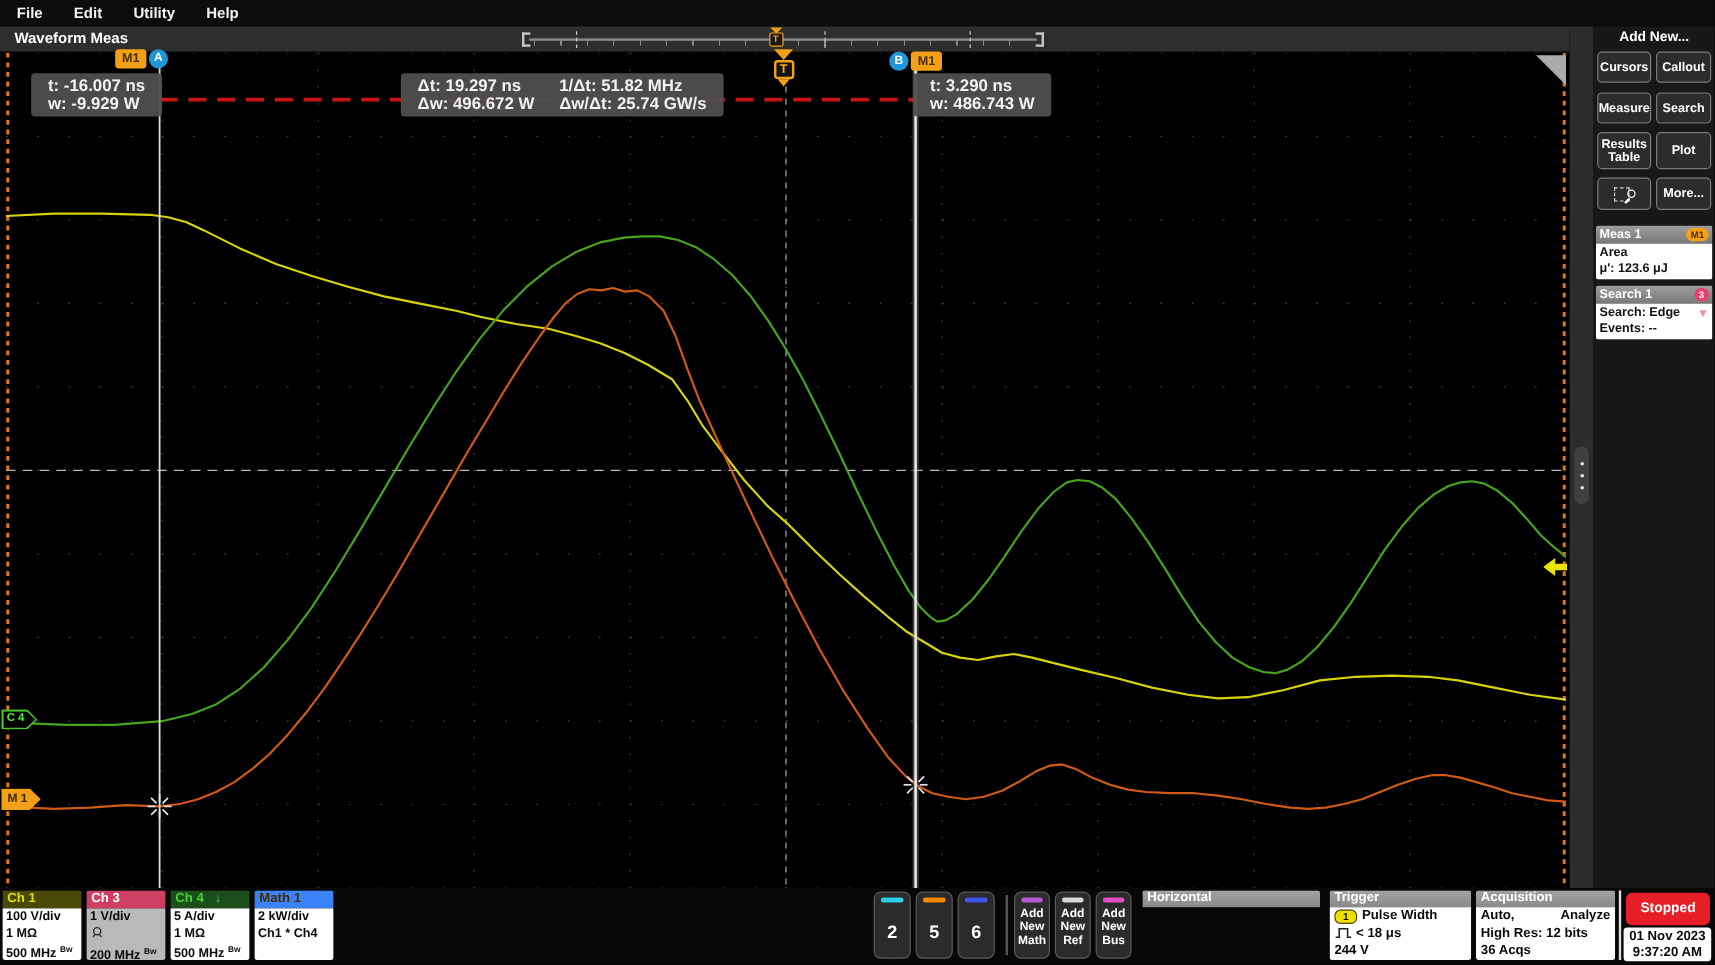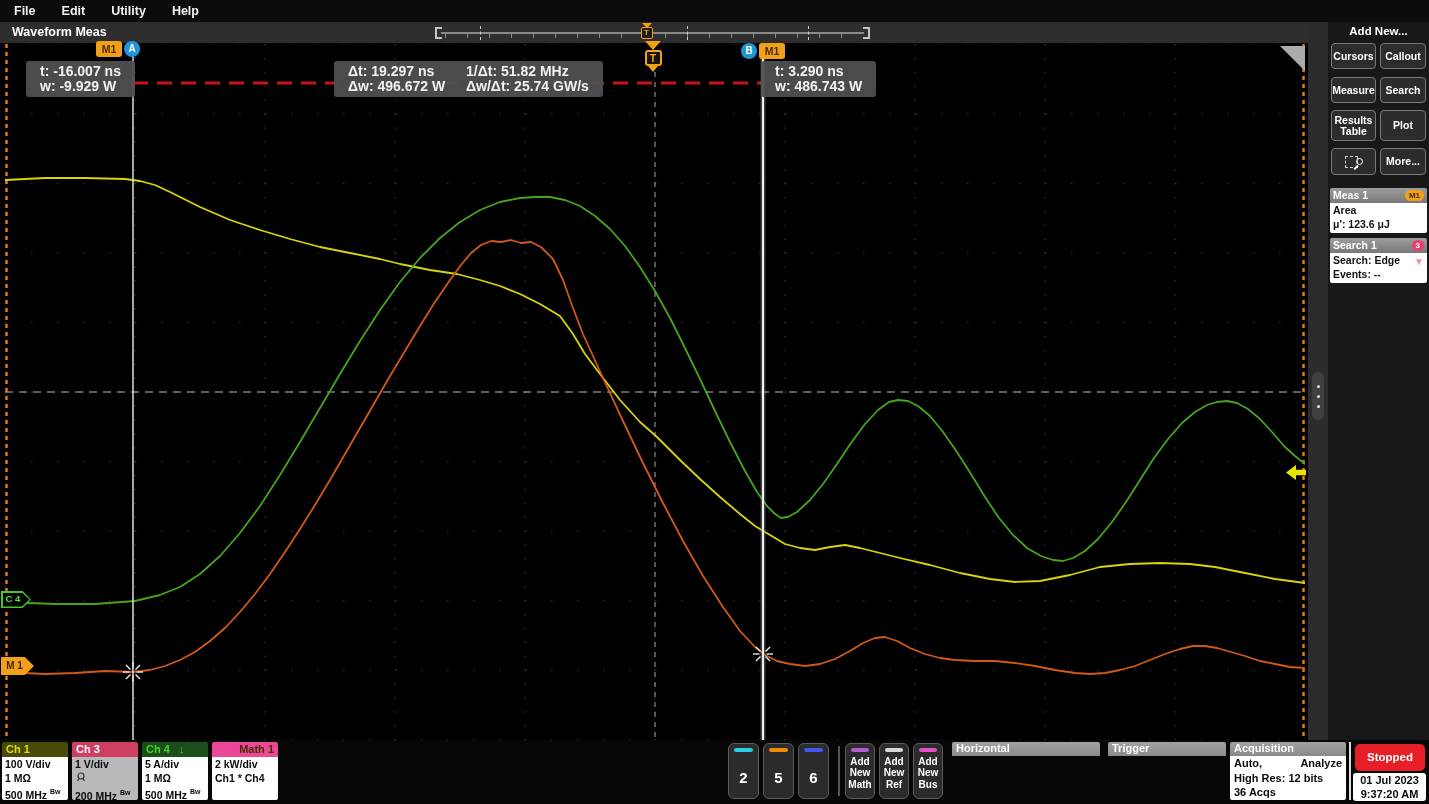--- a/index.html
+++ b/index.html
@@ -324,21 +324,21 @@
         <span style="margin-left:6px;">↓</span>
       </div>
       <div class="body" style="background:#fff;">
         <div>5 A/div</div>
         <div>1 MΩ</div>
         <div><span>500 MHz</span> <sup>Bw</sup></div>
       </div>
     </div>
 
     <div class="chbadge" style="left:212px;">
-      <div class="head" style="background:#ec4899; color:#472c00;text-align:right;">Math 1</div>
+      <div class="head" style="background:#3b82f6; color:#472c00;">Math 1</div>
       <div class="body" style="background:#fff;">
         <div>2 kW/div</div>
         <div>Ch1 * Ch4</div>
       </div>
     </div>
 
     <div class="sq-btn" style="left:728px;">
       <div class="sq-stripe" style="background: rgb(42, 208, 226);"></div>
       <div class="sq-num">2</div>
     </div>
@@ -377,35 +377,45 @@
         <div>Bus</div>
       </div>
     </div>
 
     <div class="panel" style="left:952px; width:148px;">
       <div class="head">Horizontal</div>
     </div>
 
     <div class="panel" style="left:1108px; width:118px;">
       <div class="head">Trigger</div>
+      <div class="body">
+        <div><span class="trig1">1</span><span>Pulse Width</span></div>
+        <div>
+          <svg width="15" height="10" viewBox="0 0 15 10" style="vertical-align:-1px;">
+              <path d="M1,9 H4 V2 H11 V9 H14" fill="none" stroke="#222" stroke-width="1.3"></path>
+            </svg>
+          <span>&lt; 18 μs</span>
+        </div>
+        <div>244 V</div>
+      </div>
     </div>
 
     <div class="panel" style="left:1230px; width:116px;">
       <div class="head">Acquisition</div>
       <div class="body">
         <div style="display:flex; justify-content:space-between;">
           <span>Auto,</span>
           <span>Analyze</span>
         </div>
         <div>High Res: 12 bits</div>
         <div>36 Acqs</div>
       </div>
     </div>
 
     <div class="vdiv" style="left:1349px; top:2px; height:58px; background:#ddd;"></div>
 
     <div class="stopped">Stopped</div>
     <div class="datetime">
-      <div>01 Jul 2023</div>
+      <div>01 Nov 2023</div>
       <div>9:37:20 AM</div>
     </div>
   </div>
 </div>
 
 </body></html>

